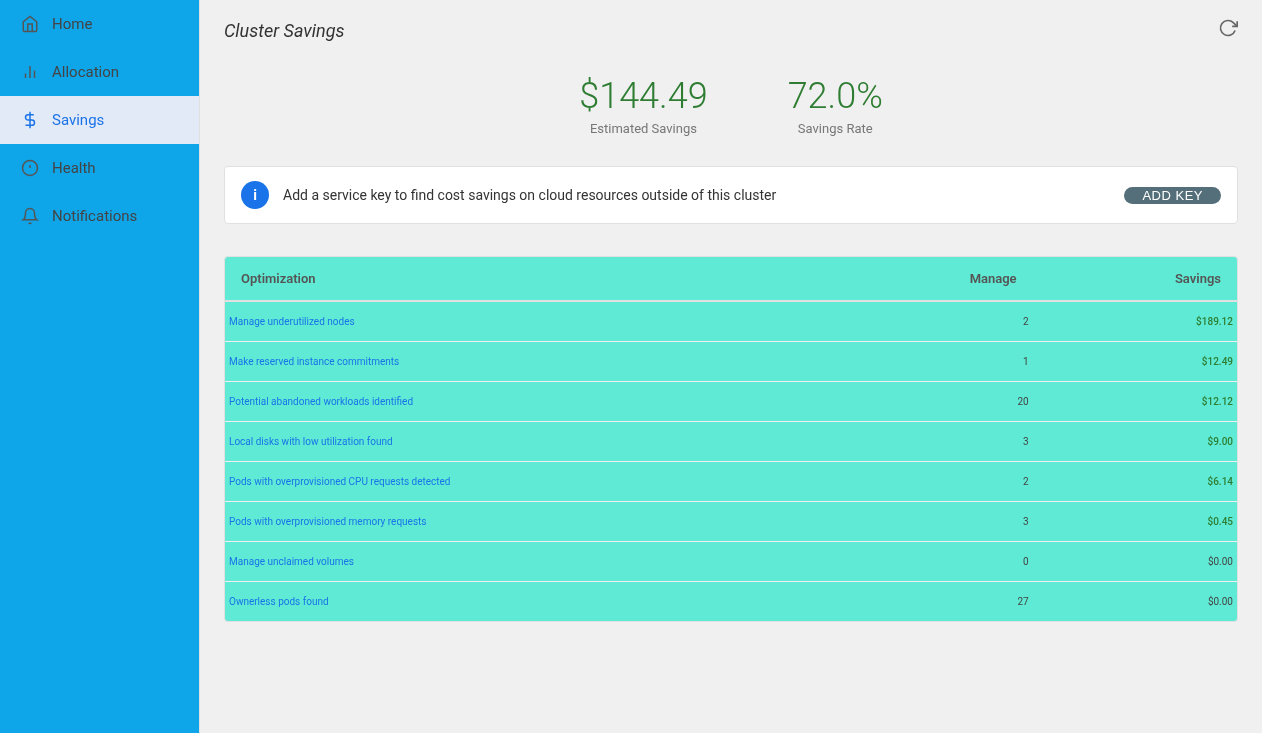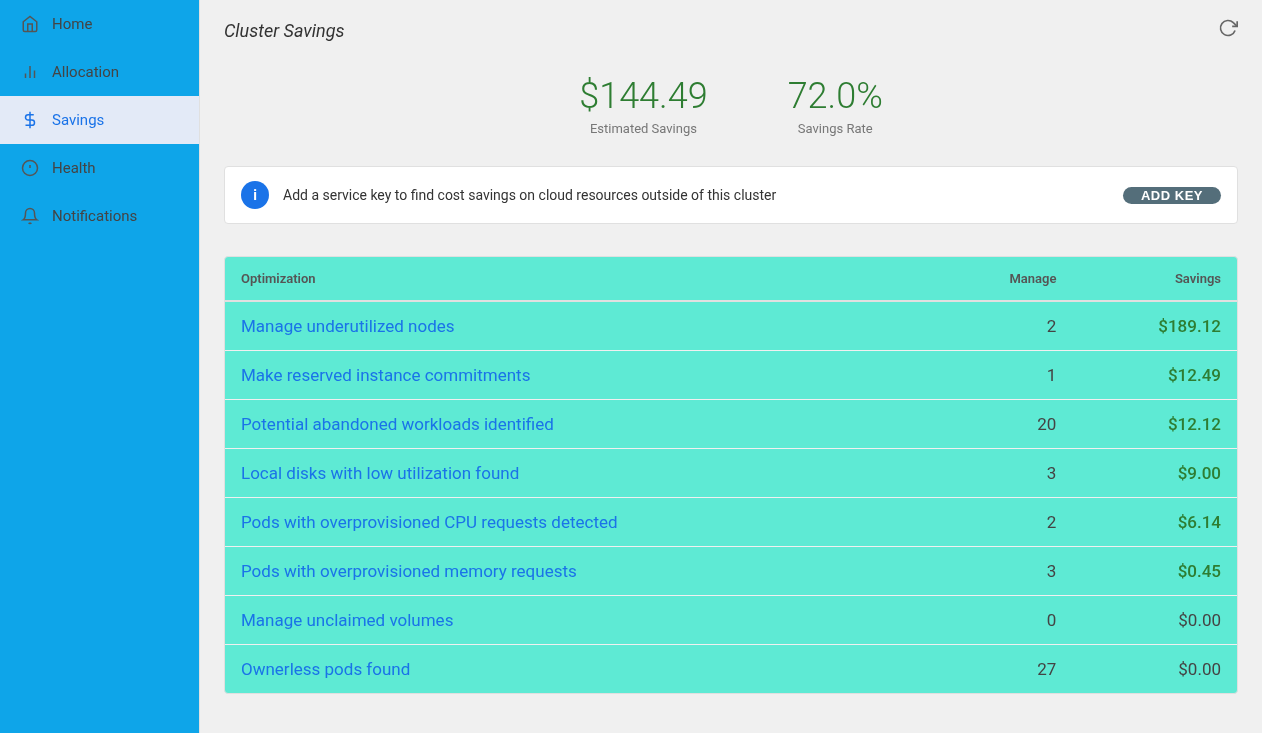--- a/index.html
+++ b/index.html
@@ -124,21 +124,21 @@
       font-size: 14px;
       color: #333;
     }
     .add-key-btn {
       background: #546e7a;
       color: white;
       border: none;
       border-radius: 12px;
       padding: 1px 18px;
       font-size: 13px;
-      font-weight: 700;
+      font-weight: 400;
       cursor: pointer;
       letter-spacing: 0.5px;
       text-transform: uppercase;
     }
 
     
     .table-container {
       margin: 12px 24px 24px 24px;
       background: #5eead4;
       border: 1px solid #e0e0e0;
@@ -158,22 +158,22 @@
       font-weight: 600;
       color: #555;
       text-align: left;
     }
     thead th.right { text-align: right; }
     tbody tr {
       border-bottom: 1px solid #f0f0f0;
     }
     tbody tr:last-child { border-bottom: none; }
     tbody td {
-      padding: 14px 16px;
-      font-size: 17px;
+      padding: 14px 4px;
+      font-size: 10px;
       color: #444;
     }
     tbody td.right { text-align: right; }
     .opt-link {
       color: #1a73e8;
       cursor: pointer;
       text-decoration: none;
     }
     .savings-green { color: #2e7d32; font-weight: 500; }
     .savings-black { color: #444; }

